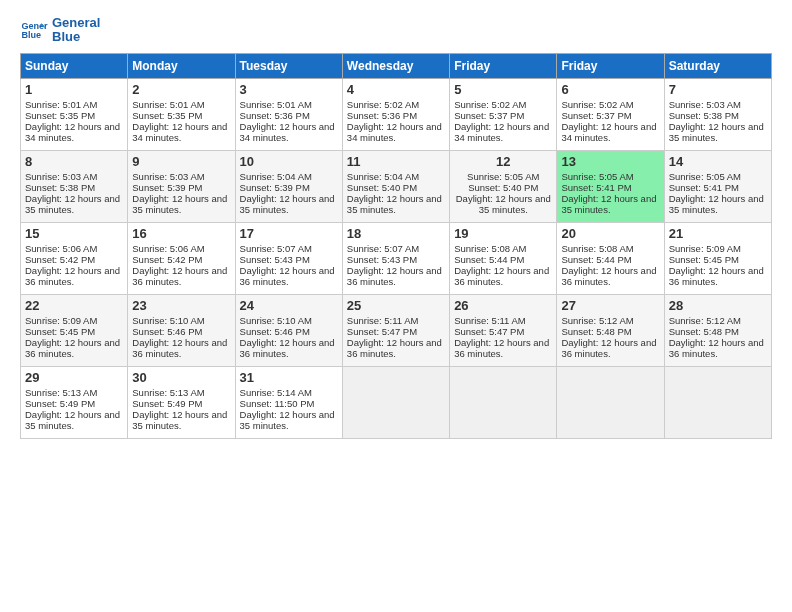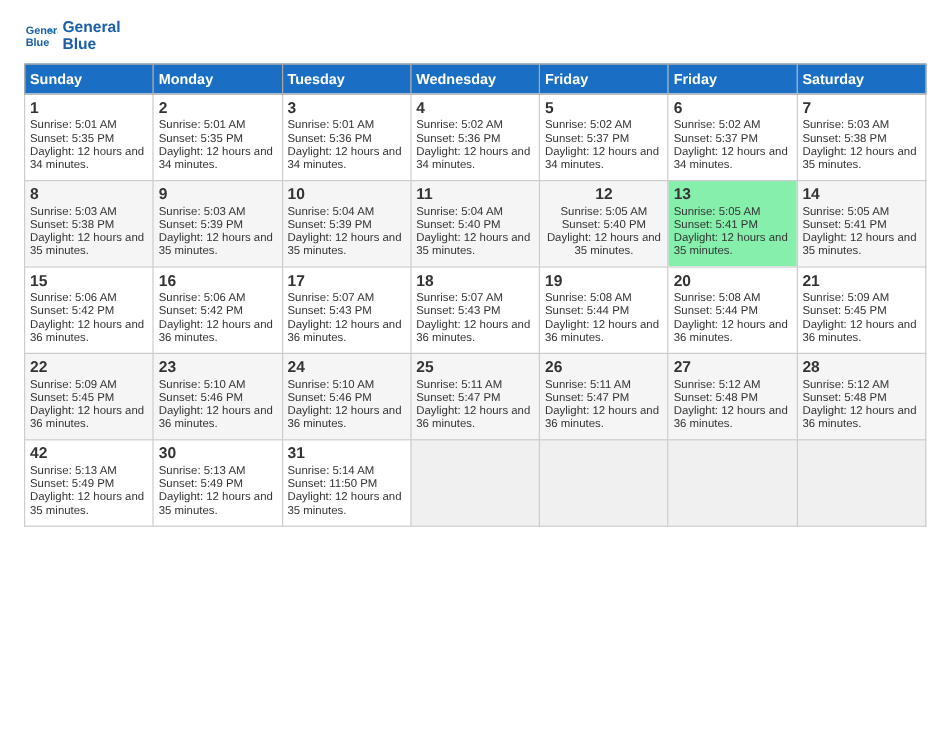--- a/index.html
+++ b/index.html
@@ -281,21 +281,21 @@
       </td>
         <td style="background: rgb(245, 245, 245);">
         <span class="day-num">28</span>
         <span>Sunrise: 5:12 AM</span><br>
         <span>Sunset: 5:48 PM</span><br>
         <span>Daylight: 12 hours and 36 minutes.</span>
       </td>
       </tr>
       <tr>
         <td>
-        <span class="day-num">42</span>
+        <span class="day-num">29</span>
         <span>Sunrise: 5:13 AM</span><br>
         <span>Sunset: 5:49 PM</span><br>
         <span>Daylight: 12 hours and 35 minutes.</span>
       </td>
         <td>
         <span class="day-num">30</span>
         <span>Sunrise: 5:13 AM</span><br>
         <span>Sunset: 5:49 PM</span><br>
         <span>Daylight: 12 hours and 35 minutes.</span>
       </td>

